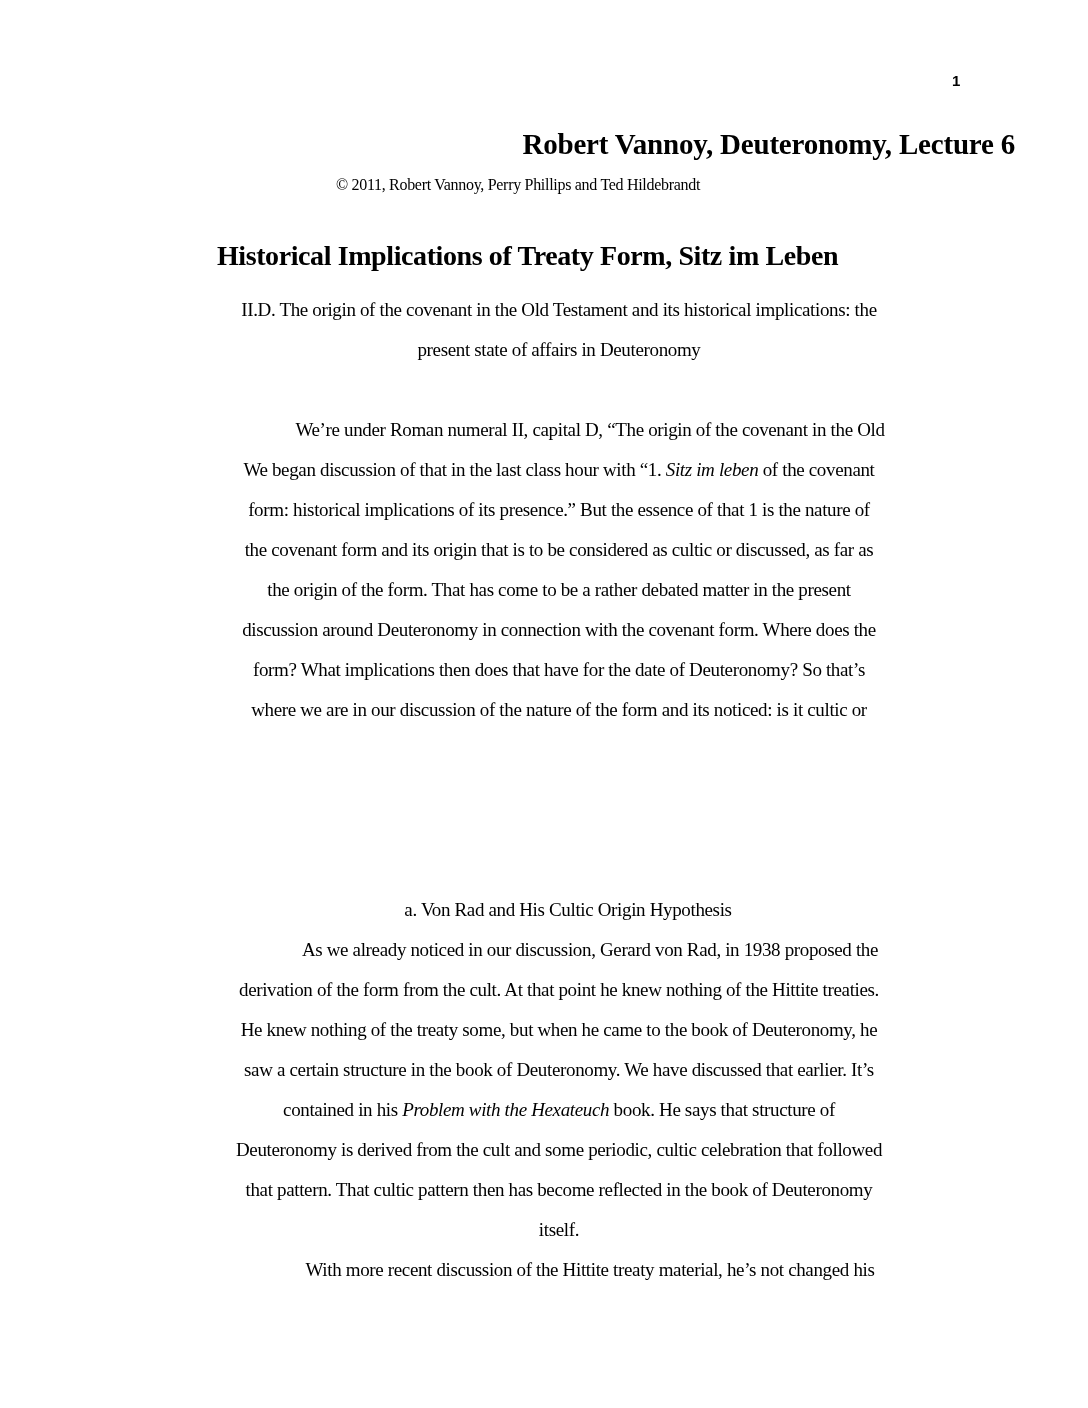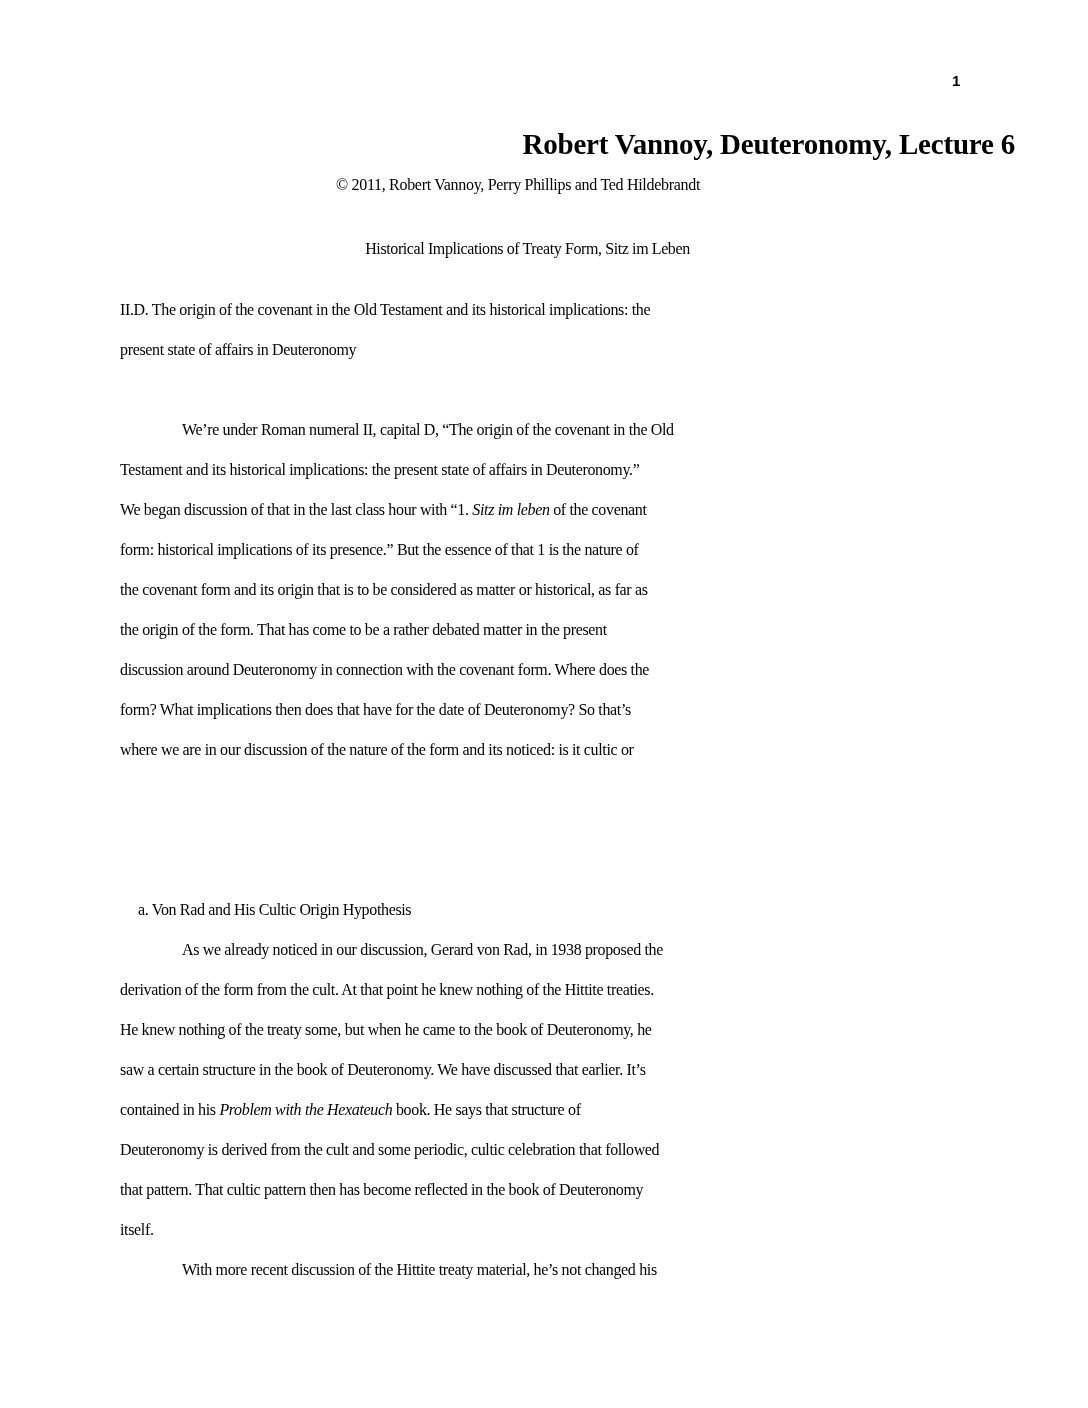--- a/index.html
+++ b/index.html
@@ -41,32 +41,33 @@
     text-align: center;
     font-size: 16px;
     letter-spacing: -0.3px;
   }
   .subtitle {
     position: absolute;
     top: 240px;
     left: 0;
     width: 1055px;
     text-align: center;
-    font-weight: normal;
-    font-size: 16px;
+    font-weight: bold;
+    font-size: 28px;
     letter-spacing: -0.4px;
   }
   .body-text {
     position: absolute;
-    left: 120px;
+    left: 144px;
     width: 830px;
-    font-size: 16px;
+    font-size: 19px;
     line-height: 40px;
     letter-spacing: -0.35px;
     white-space: nowrap;
+    text-align: center;
   }
   .line {
     display: block;
     height: 40px;
   }
   .indent-first { padding-left: 62px; }
   .indent-small { padding-left: 18px; }
   em { font-style: italic; }
 </style>
 </head>
@@ -80,24 +81,23 @@
   <div class="copyright">© 2011, Robert Vannoy, Perry Phillips and Ted Hildebrandt</div>
   <div class="subtitle">Historical Implications of Treaty Form, Sitz im Leben</div>
 
   <div class="body-text" style="top:290px;">
     <span class="line">II.D.  The origin of the covenant in the Old Testament and its historical implications: the</span>
     <span class="line">present state of affairs in Deuteronomy</span>
   </div>
 
   <div class="body-text" style="top:410px;">
     <span class="line indent-first">We’re under Roman numeral II, capital D, “The origin of the covenant in the Old</span>
-    <span class="line">Testament and its historical implications: the present state of affairs in Deuteronomy.”</span>
     <span class="line"><span>We began discussion of that in the last class hour with “1. </span><em>Sitz im leben</em><span> of the covenant</span></span>
     <span class="line">form: historical implications of its presence.”  But the essence of that 1 is the nature of</span>
-    <span class="line">the covenant form and its origin that is to be considered as matter or historical, as far as</span>
+    <span class="line">the covenant form and its origin that is to be considered as cultic or discussed, as far as</span>
     <span class="line">the origin of the form.  That has come to be a rather debated matter in the present</span>
     <span class="line">discussion around Deuteronomy in connection with the covenant form. Where does the</span>
     <span class="line">form? What implications then does that have for the date of Deuteronomy?  So that’s</span>
     <span class="line">where we are in our discussion of the nature of the form and its noticed: is it cultic or</span>
   </div>
 
   <div class="body-text" style="top:890px;">
     <span class="line indent-small">a.  Von Rad and His Cultic Origin Hypothesis</span>
   </div>
 

